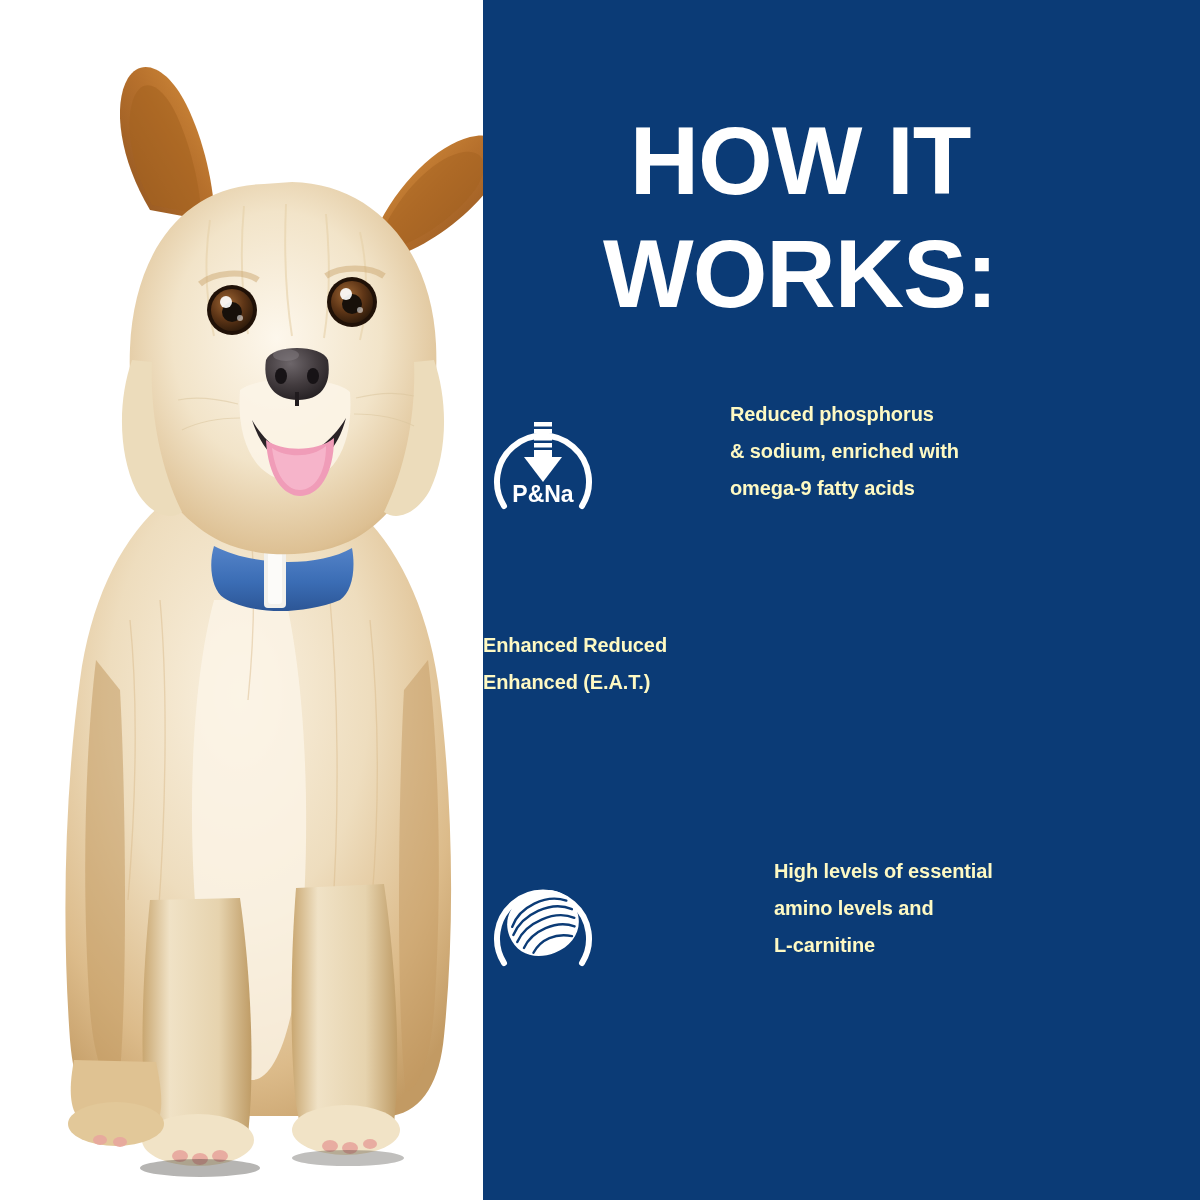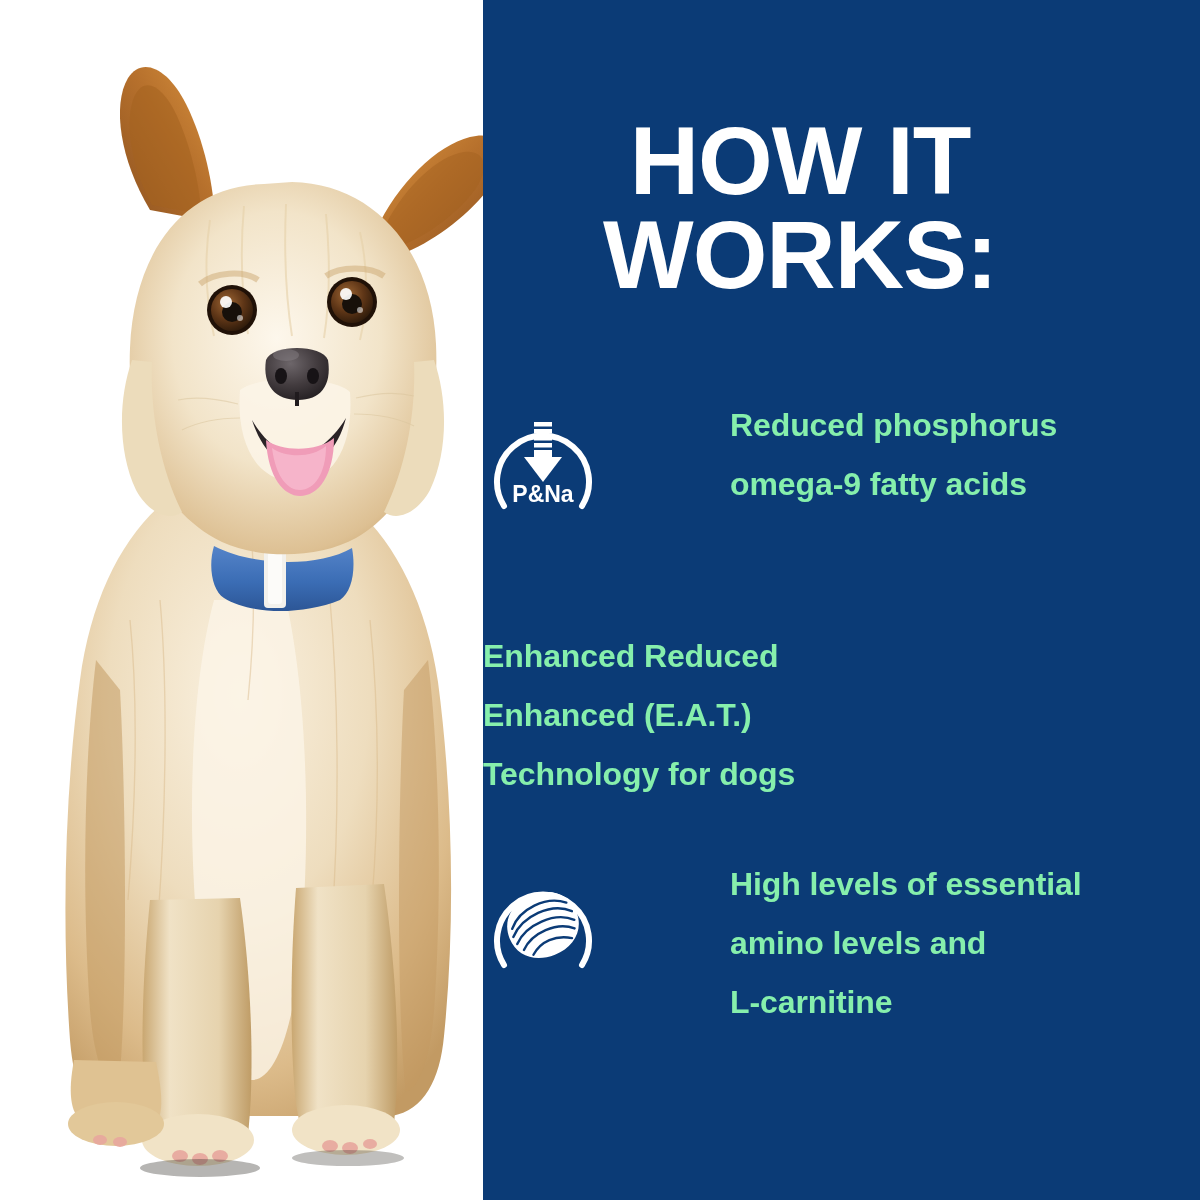--- a/index.html
+++ b/index.html
@@ -22,39 +22,39 @@
   .info-panel {
     position:absolute; left:483px; top:0; width:717px; height:1200px;
     background:#0b3b76;
   }
   .headline {
     position:absolute; left:0; top:114px; width:634px;
     text-align:center; color:#ffffff;
     font-size:96px; line-height:0.98; font-weight:bold;
     letter-spacing:-1px;
   }
-  .headline .l2 { display:block; }
+  .headline .l2 { display:block;margin-top:19px; }
 
   .features { position:absolute; left:0; top:396px; width:717px; }
 
   .feature-row { position:relative; display:flex; align-items:flex-start; min-height:176px; }
   .feature-row.r1 { margin-top:0; }
   .feature-row.r2 { margin-top:55px; }
-  .feature-row.r3 { margin-top:50px; }
+  .feature-row.r3 { margin-top:50px;gap:44px; }
 
   .icon-cell {
     width:247px; flex:0 0 247px;
     display:flex; justify-content:flex-start; align-items:flex-start;
     padding-top:6px;
   }
   .feature-icon { width:120px; height:120px; display:block; }
 
   .feature-text {
-    flex:1 1 auto; color:#86efac;
-    font-size:32px; font-weight:bold; line-height:1.85;
+    flex:1 1 auto; color:#fef9c3;
+    font-size:20px; font-weight:bold; line-height:1.85;
     padding-right:40px; letter-spacing:-0.1px;
   }
   .feature-text span { display:block; }
 </style>
 </head>
 <body>
 
 <div id="page">
 
   <div class="photo-panel">
@@ -276,29 +276,29 @@
               <rect x="51" y="48" width="18" height="7"></rect>
             </g>
 
             <path d="M41 55 L79 55 L60 80 Z" fill="#ffffff"></path>
 
             <text x="60" y="100" text-anchor="middle" fill="#ffffff" font-family="Liberation Sans, sans-serif" font-size="23" font-weight="bold">P&amp;Na</text>
           </svg>
         </div>
         <div class="feature-text">
           <span>Reduced phosphorus</span>
+          <span>&amp; sodium, enriched with</span>
           <span>omega-9 fatty acids</span>
         </div>
       </div>
 
       <div class="feature-row r2">
         <div class="feature-text">
           <span>Enhanced Reduced</span>
           <span>Enhanced (E.A.T.)</span>
-          <span>Technology for dogs</span>
         </div>
       </div>
 
       <div class="feature-row r3">
         <div class="icon-cell">
           <svg class="feature-icon" viewBox="0 0 120 120">
             <path d="M21 104 A46 46 0 1 1 99 104" fill="none" stroke="#ffffff" stroke-width="6" stroke-linecap="round"></path>
 
             <g transform="rotate(-22 60 64)">
               <path d="M24 64 C24 44 40 32 60 32 C80 32 96 44 96 64

